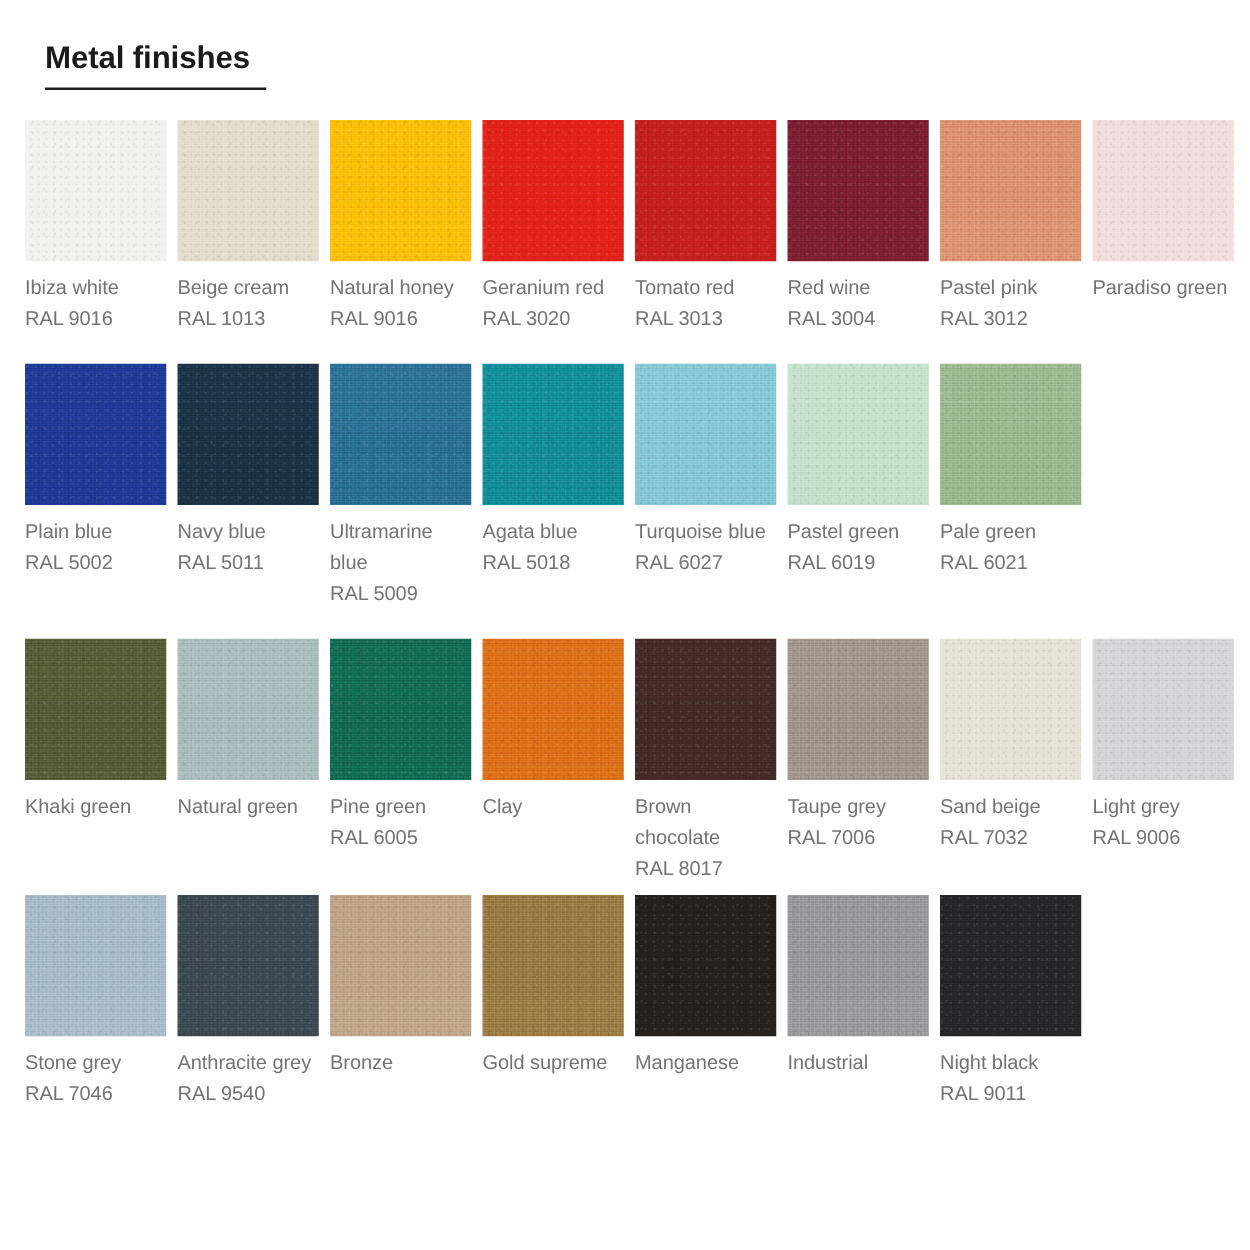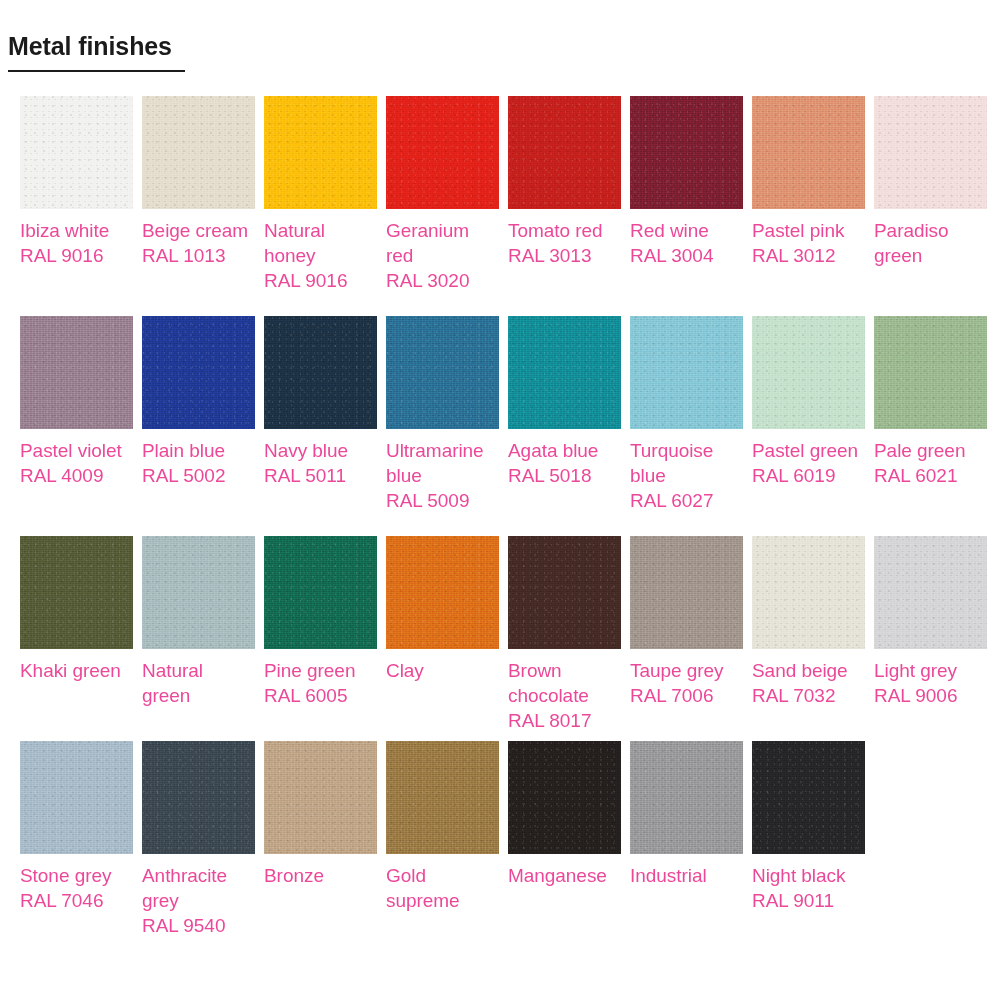--- a/index.html
+++ b/index.html
@@ -18,21 +18,21 @@
     position: relative;
     width: 1000px;
     height: 1000px;
     background: #ffffff;
     overflow: hidden;
   }
 
   
   .header {
     position: absolute;
-    left: 8px;
+    left: 36px;
     top: 30px;
     width: 400px;
   }
   .page-title {
     font-size: 25px;
     font-weight: 700;
     color: #1b1b1b;
     letter-spacing: -0.1px;
     line-height: 32px;
     margin: 0;
@@ -86,23 +86,23 @@
       radial-gradient(circle at 22% 30%, rgba(255,255,255,0.10) 0 1px, transparent 1px),
       radial-gradient(circle at 68% 14%, rgba(0,0,0,0.08) 0 1px, transparent 1px),
       radial-gradient(circle at 47% 72%, rgba(255,255,255,0.08) 0 1px, transparent 1px),
       radial-gradient(circle at 85% 58%, rgba(0,0,0,0.06) 0 1px, transparent 1px),
       radial-gradient(circle at 12% 88%, rgba(255,255,255,0.07) 0 1px, transparent 1px);
     background-size: 7px 7px, 9px 9px, 11px 11px, 6px 6px, 13px 13px;
     pointer-events: none;
   }
 
   .swatch-label {
-    font-size: 19px;
+    font-size: 16px;
     line-height: 25px;
-    color: #ec4899;
+    color: #737373;
     padding-top: 9px;
     letter-spacing: -0.05px;
     word-break: normal;
   }
   .swatch-name { display: block; }
   .swatch-code { display: block; }
 
   
   .row-block {
     display: grid;
@@ -183,27 +183,20 @@
         </div>
         <div class="swatch-cell">
           <div class="swatch-chip" style="background-color: rgb(243, 223, 221);"></div>
           <div class="swatch-label">
             <span class="swatch-name">Paradiso green</span>
           </div>
         </div>
       </div>
     <div class="row-block row-2">
         <div class="swatch-cell">
-          <div class="swatch-chip" style="background-color: rgb(154, 129, 145);"></div>
-          <div class="swatch-label">
-            <span class="swatch-name">Pastel violet</span>
-            <span class="swatch-code">RAL 4009</span>
-          </div>
-        </div>
-        <div class="swatch-cell">
           <div class="swatch-chip" style="background-color: rgb(32, 58, 150);"></div>
           <div class="swatch-label">
             <span class="swatch-name">Plain blue</span>
             <span class="swatch-code">RAL 5002</span>
           </div>
         </div>
         <div class="swatch-cell">
           <div class="swatch-chip" style="background-color: rgb(29, 50, 69);"></div>
           <div class="swatch-label">
             <span class="swatch-name">Navy blue</span>

